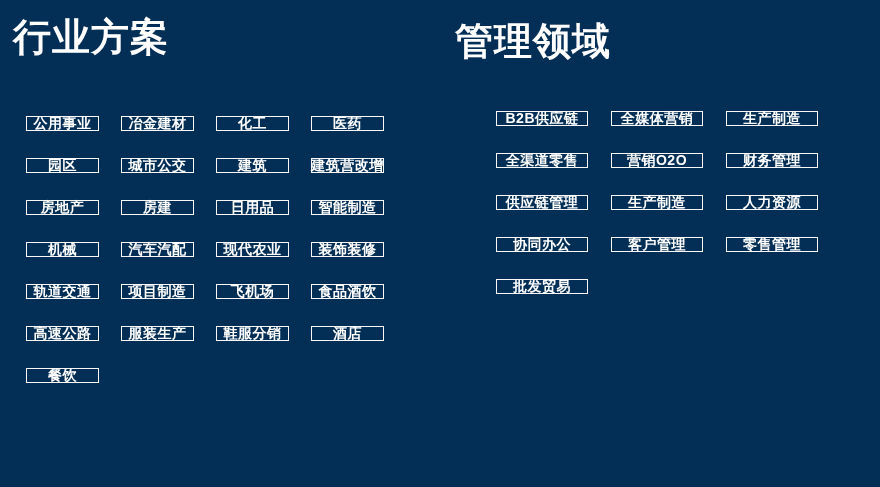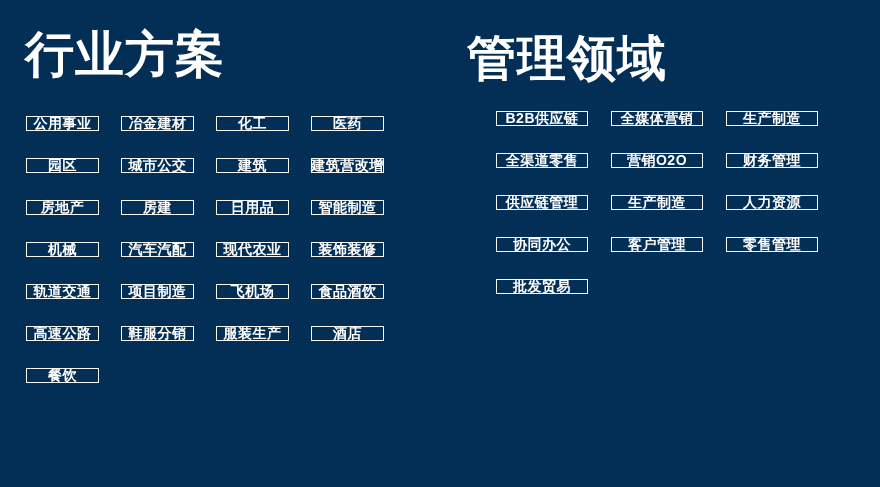--- a/index.html
+++ b/index.html
@@ -11,23 +11,23 @@
   html,body{margin:0;padding:0;}
   body{
     width:880px;height:487px;
     background:var(--bg);
     overflow:hidden;
     position:relative;
     font-family:"Liberation Sans","DejaVu Sans",sans-serif;
   }
   .section-title{
     position:absolute;
-    margin:16px;
+    margin:4px;
     color:var(--fg);
-    font-size:49px;
+    font-size:38px;
     font-weight:700;
     letter-spacing:1px;
     line-height:1;
     white-space:nowrap;
   }
   .title-industry{left:9px;top:14px;}
   .title-management{left:451px;top:18px;}
   .tile-grid{
     position:absolute;
     display:grid;
@@ -89,22 +89,22 @@
       <button class="tile">智能制造</button>
       <button class="tile">机械</button>
       <button class="tile">汽车汽配</button>
       <button class="tile">现代农业</button>
       <button class="tile">装饰装修</button>
       <button class="tile">轨道交通</button>
       <button class="tile">项目制造</button>
       <button class="tile">飞机场</button>
       <button class="tile">食品酒饮</button>
       <button class="tile">高速公路</button>
+      <button class="tile">服装生产</button>
       <button class="tile">鞋服分销</button>
-      <button class="tile">服装生产</button>
       <button class="tile">酒店</button>
       <button class="tile">餐饮</button>
     </div>
 
   <div class="tile-grid grid-management">
       <button class="tile">B2B供应链</button>
       <button class="tile">全媒体营销</button>
       <button class="tile">生产制造</button>
       <button class="tile">全渠道零售</button>
       <button class="tile">营销O2O</button>

